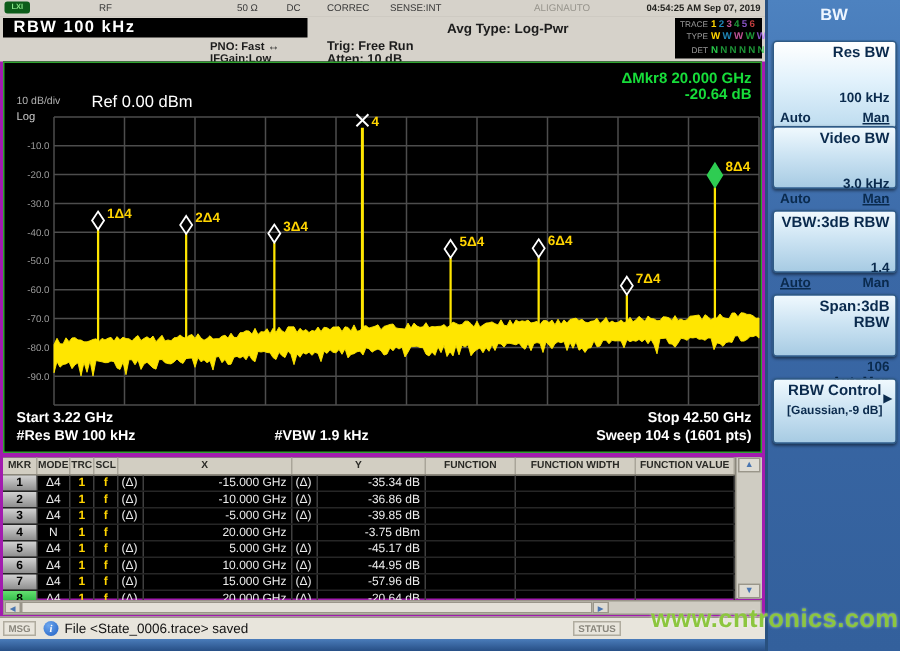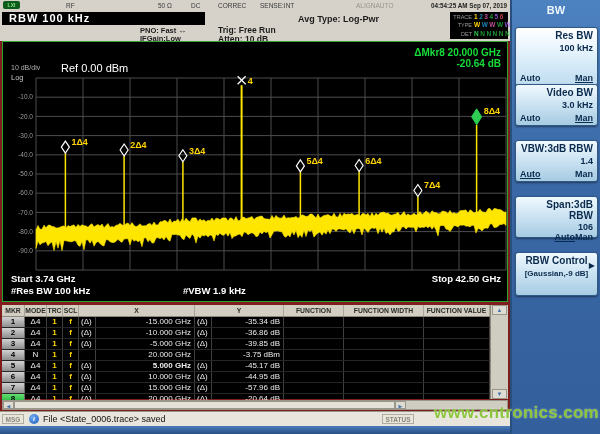--- a/index.html
+++ b/index.html
@@ -1,16 +1,16 @@
 <!DOCTYPE html>
 <html><head>
 <meta charset="utf-8">
 <style>
   html,body{margin:0;padding:0;width:600px;height:434px;}
-  .app{position:relative;width:600px;height:434px;overflow:hidden;background:#7f1d1d;
+  .app{position:relative;width:600px;height:434px;overflow:hidden;background:#a21caf;
        font-family:"Liberation Sans",sans-serif;-webkit-font-smoothing:antialiased;}
 
   
   .strip1{position:absolute;left:0;top:0;width:510px;height:11px;background:#d6d2ca;
           border-bottom:1px solid #b8b4aa;font-size:6.5px;color:#3a3a3a;}
   .strip1 .seg{position:absolute;top:2px;white-space:nowrap;}
   .lxi{position:absolute;left:3px;top:1px;width:17px;height:8px;background:#0d5c1a;border-radius:2px;
        color:#86e486;font-size:5px;font-weight:bold;text-align:center;line-height:8px;}
   .s-align{color:#97948c;}
   .s-date{right:3px;color:#23231f;font-weight:bold;font-size:6.3px;}
@@ -100,21 +100,21 @@
            background:linear-gradient(180deg,#4d82c0 0%,#3a68a6 40%,#33609c 100%);
            border-left:2px solid #28507f;box-sizing:border-box;}
   .sbtitle{margin-top:4px;text-align:center;color:#eef6ff;font-weight:bold;font-size:11px;}
   .skey{position:absolute;left:3px;width:83px;border:1px solid #2f5a85;border-radius:3px;
         background:linear-gradient(180deg,#f0f9fe 0%,#cde4f3 45%,#a7cbe3 100%);
         box-shadow:0 1px 2px rgba(0,0,0,.45);box-sizing:border-box;
         padding:3px 4px 2px 4px;display:flex;flex-direction:column;color:#0a2a4d;}
   .skey.selected{background:linear-gradient(180deg,#ffffff 0%,#e2f2fc 45%,#bedcef 100%);}
   .sk-title{font-weight:bold;font-size:10px;text-align:right;line-height:1.05;}
   .sk-title.center{text-align:center;}
-  .sk-value{font-size:9px;font-weight:bold;text-align:right;margin-top:1px;}
+  .sk-value{font-size:9px;font-weight:bold;text-align:right;margin-top:18px;}
   .sk-sub{font-size:8px;font-weight:bold;text-align:center;margin-top:2px;}
   .sk-bottom{display:flex;justify-content:space-between;margin-top:auto;font-size:9px;font-weight:bold;}
   .sk-bottom .on{text-decoration:underline;}
   .sk-arrow{position:absolute;right:2px;top:8px;font-size:8px;}
 
   .watermark{position:absolute;right:1px;bottom:11px;z-index:99;font-size:17px;font-weight:bold;
              color:#8cc63e;letter-spacing:.3px;text-shadow:0 0 2px rgba(255,255,255,.55);}
 </style>
 </head>
 <body>
@@ -237,24 +237,25 @@
         <path d="M414.875 142.4832 L418.875 148.4832 L414.875 154.4832 L410.875 148.4832 Z" fill="none" stroke="#fff" stroke-width="1.2"></path>
         <text x="420.875" y="146.4832" fill="#ffd400" font-size="9" font-weight="bold" class="ytick">7Δ4</text>
         <path d="M473.625 66.8288 L478.625 74.8288 L473.625 82.8288 L468.625 74.8288 Z" fill="#2ecc52" stroke="#2ecc52"></path>
         <text x="480.625" y="71.8288" fill="#ffd400" font-size="9" font-weight="bold" class="ytick">8Δ4</text>
       </svg>
     <div class="ovl ydiv">10 dB/div</div>
     <div class="ovl logl">Log</div>
     <div class="ovl refl">Ref 0.00 dBm</div>
     <div class="ovl dmkr dmkr1">ΔMkr8 20.000 GHz</div>
     <div class="ovl dmkr dmkr2">-20.64 dB</div>
-    <div class="ovl ann startl">Start 3.74 GHz</div>
+    <div class="ovl ann startl">Start 3.22 GHz</div>
     <div class="ovl ann stopl">Stop 42.50 GHz</div>
     <div class="ovl ann resbwl">#Res BW 100 kHz</div>
     <div class="ovl ann vbwl">#VBW 1.9 kHz</div>
+    <div class="ovl ann sweepl">Sweep 104 s (1601 pts)</div>
   </div>
 
   <div class="mtable">
     <div class="thead" id="thead">
         <div class="hc" style="width: 23px;">MKR</div>
         <div class="hc" style="width: 22px;">MODE</div>
         <div class="hc" style="width: 16px;">TRC</div>
         <div class="hc" style="width: 16px;">SCL</div>
         <div class="hc" style="width: 116px;">X</div>
         <div class="hc" style="width: 89px;">Y</div>
@@ -314,21 +315,21 @@
           <div class="tc c-fn" style="width: 60px;"></div>
           <div class="tc c-fn" style="width: 80px;"></div>
           <div class="tc c-fn" style="width: 66px;"></div>
         </div>
         <div class="trrow">
           <div class="tc c-mkr" style="width: 23px;">5</div>
           <div class="tc c-mode" style="width: 22px;">Δ4</div>
           <div class="tc c-trc" style="width: 16px;">1</div>
           <div class="tc c-scl" style="width: 16px;">f</div>
           <div class="tc c-delta" style="width: 17px;">(Δ)</div>
-          <div class="tc c-val" style="width: 99px; font-weight: bold;">5.000 GHz</div>
+          <div class="tc c-val" style="width: 99px;">5.000 GHz</div>
           <div class="tc c-delta" style="width: 17px;">(Δ)</div>
           <div class="tc c-val" style="width: 72px;">-45.17 dB</div>
           <div class="tc c-fn" style="width: 60px;"></div>
           <div class="tc c-fn" style="width: 80px;"></div>
           <div class="tc c-fn" style="width: 66px;"></div>
         </div>
         <div class="trrow">
           <div class="tc c-mkr" style="width: 23px;">6</div>
           <div class="tc c-mode" style="width: 22px;">Δ4</div>
           <div class="tc c-trc" style="width: 16px;">1</div>

